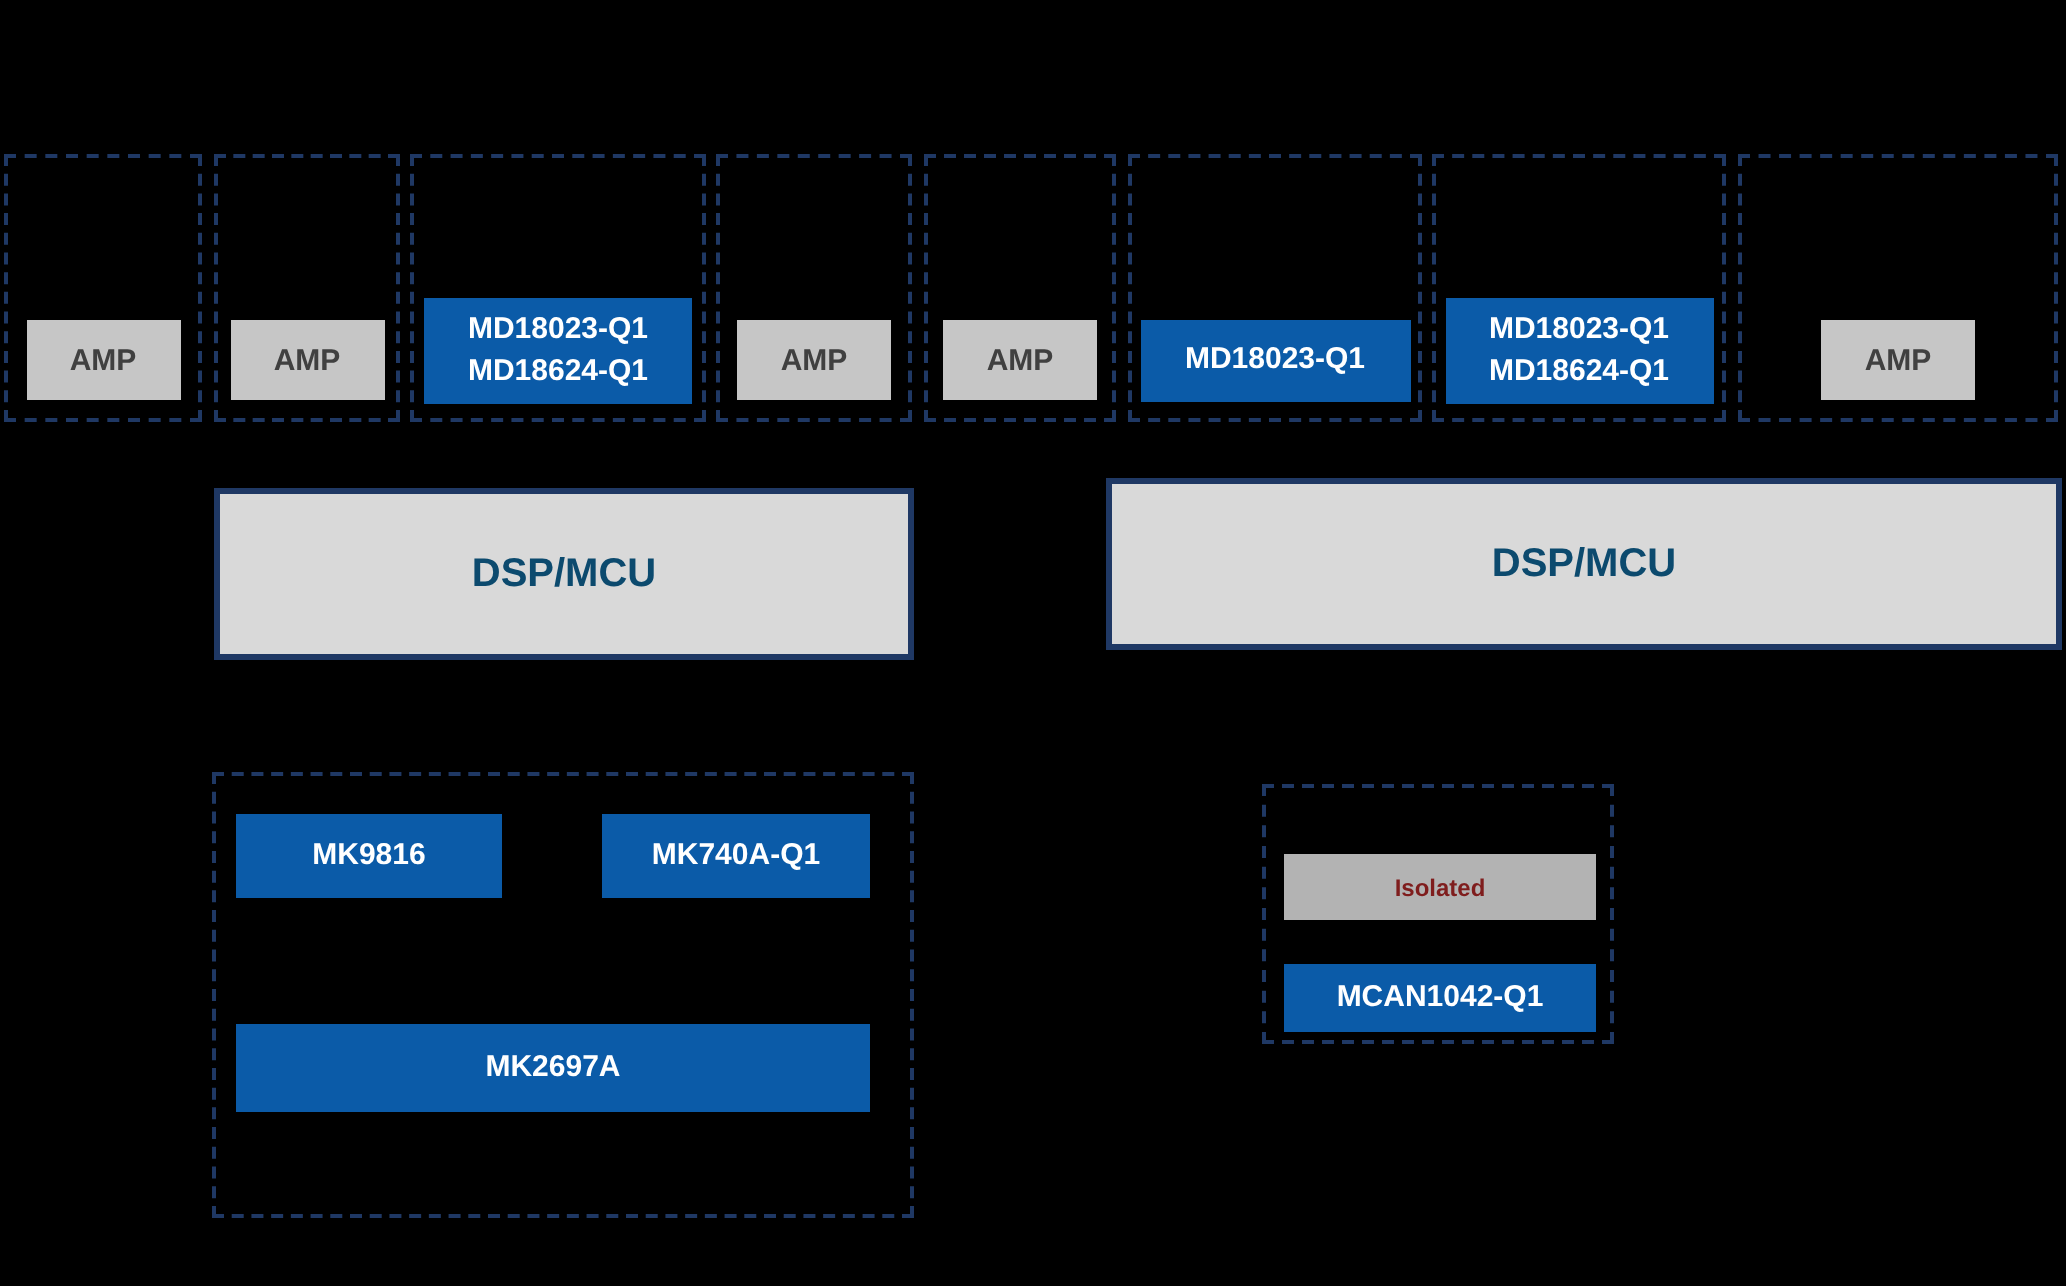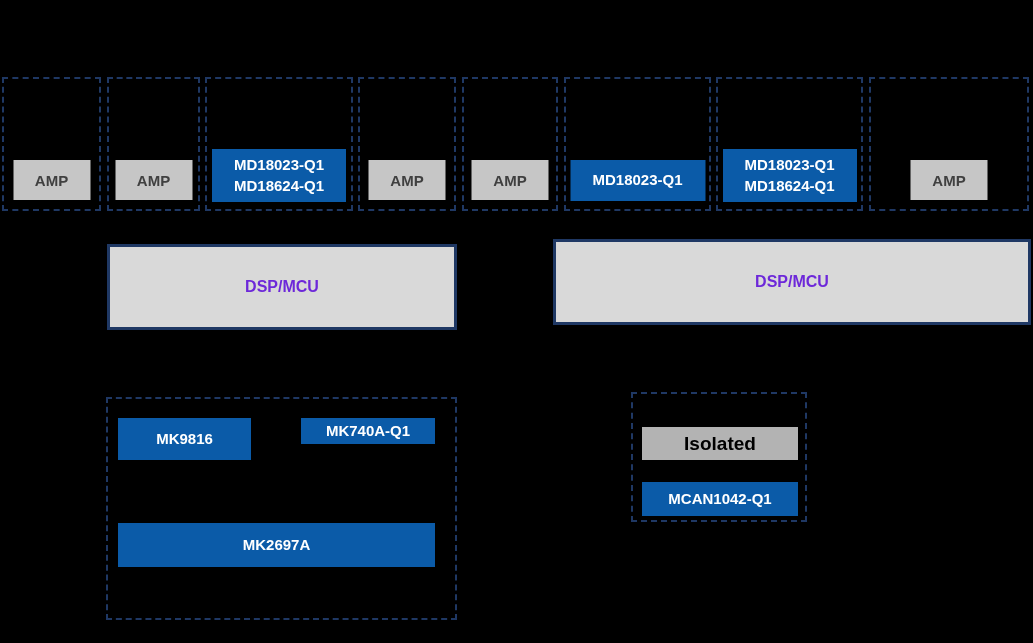--- a/index.html
+++ b/index.html
@@ -26,29 +26,29 @@
   .blk{
     position:absolute;
     display:flex;flex-direction:column;
     align-items:center;justify-content:center;
     text-align:center;
     font-weight:bold;
     box-sizing:border-box;
   }
   .blk-blue{background:var(--blue);color:#ffffff;font-size:15px;line-height:1.35;}
   .blk-amp{background:var(--amp-gray);color:#404040;font-size:15px;}
-  .blk-iso{background:var(--iso-gray);color:#000000;font-size:19px;}
+  .blk-iso{background:var(--iso-gray);color:#7f1d1d;font-size:12px;}
   .centered-x{left:50%;transform:translateX(-50%);}
   .dsp{
     position:absolute;
     background:var(--dsp-gray);
     border:3px solid var(--navy);
     box-sizing:border-box;
     display:flex;align-items:center;justify-content:center;
-    color:#6d28d9;font-weight:bold;font-size:16px;text-align:center;
+    color:#0c4a6e;font-weight:bold;font-size:20px;text-align:center;
   }
 </style>
 </head>
 <body>
 
 <div class="canvas">
 
   <div class="dashed-box" style="left:2px;top:77px;width:99px;height:134px;">
     <div class="blk blk-amp centered-x" style="bottom:9px;width:77px;height:40px;">
       <span>AMP</span>
@@ -100,25 +100,25 @@
   </div>
 
   <div class="dsp" style="left:107px;top:244px;width:350px;height:86px;">
     <span>DSP/MCU</span>
   </div>
 
   <div class="dsp" style="left:553px;top:239px;width:478px;height:86px;">
     <span>DSP/MCU</span>
   </div>
 
-  <div class="dashed-box" style="left:106px;top:397px;width:351px;height:223px;">
+  <div class="dashed-box" style="left:106px;top:386px;width:351px;height:223px;">
     <div class="blk blk-blue" style="left:10px;top:19px;width:133px;height:42px;">
       <span>MK9816</span>
     </div>
-    <div class="blk blk-blue" style="left:193px;top:19px;width:134px;height:26px;">
+    <div class="blk blk-blue" style="left:193px;top:19px;width:134px;height:42px;">
       <span>MK740A-Q1</span>
     </div>
     <div class="blk blk-blue" style="left:10px;top:124px;width:317px;height:44px;text-align:right;">
       <span>MK2697A</span>
     </div>
   </div>
 
   <div class="dashed-box" style="left:631px;top:392px;width:176px;height:130px;">
     <div class="blk blk-iso" style="left:9px;top:33px;width:156px;height:33px;">
       <span>Isolated</span>

